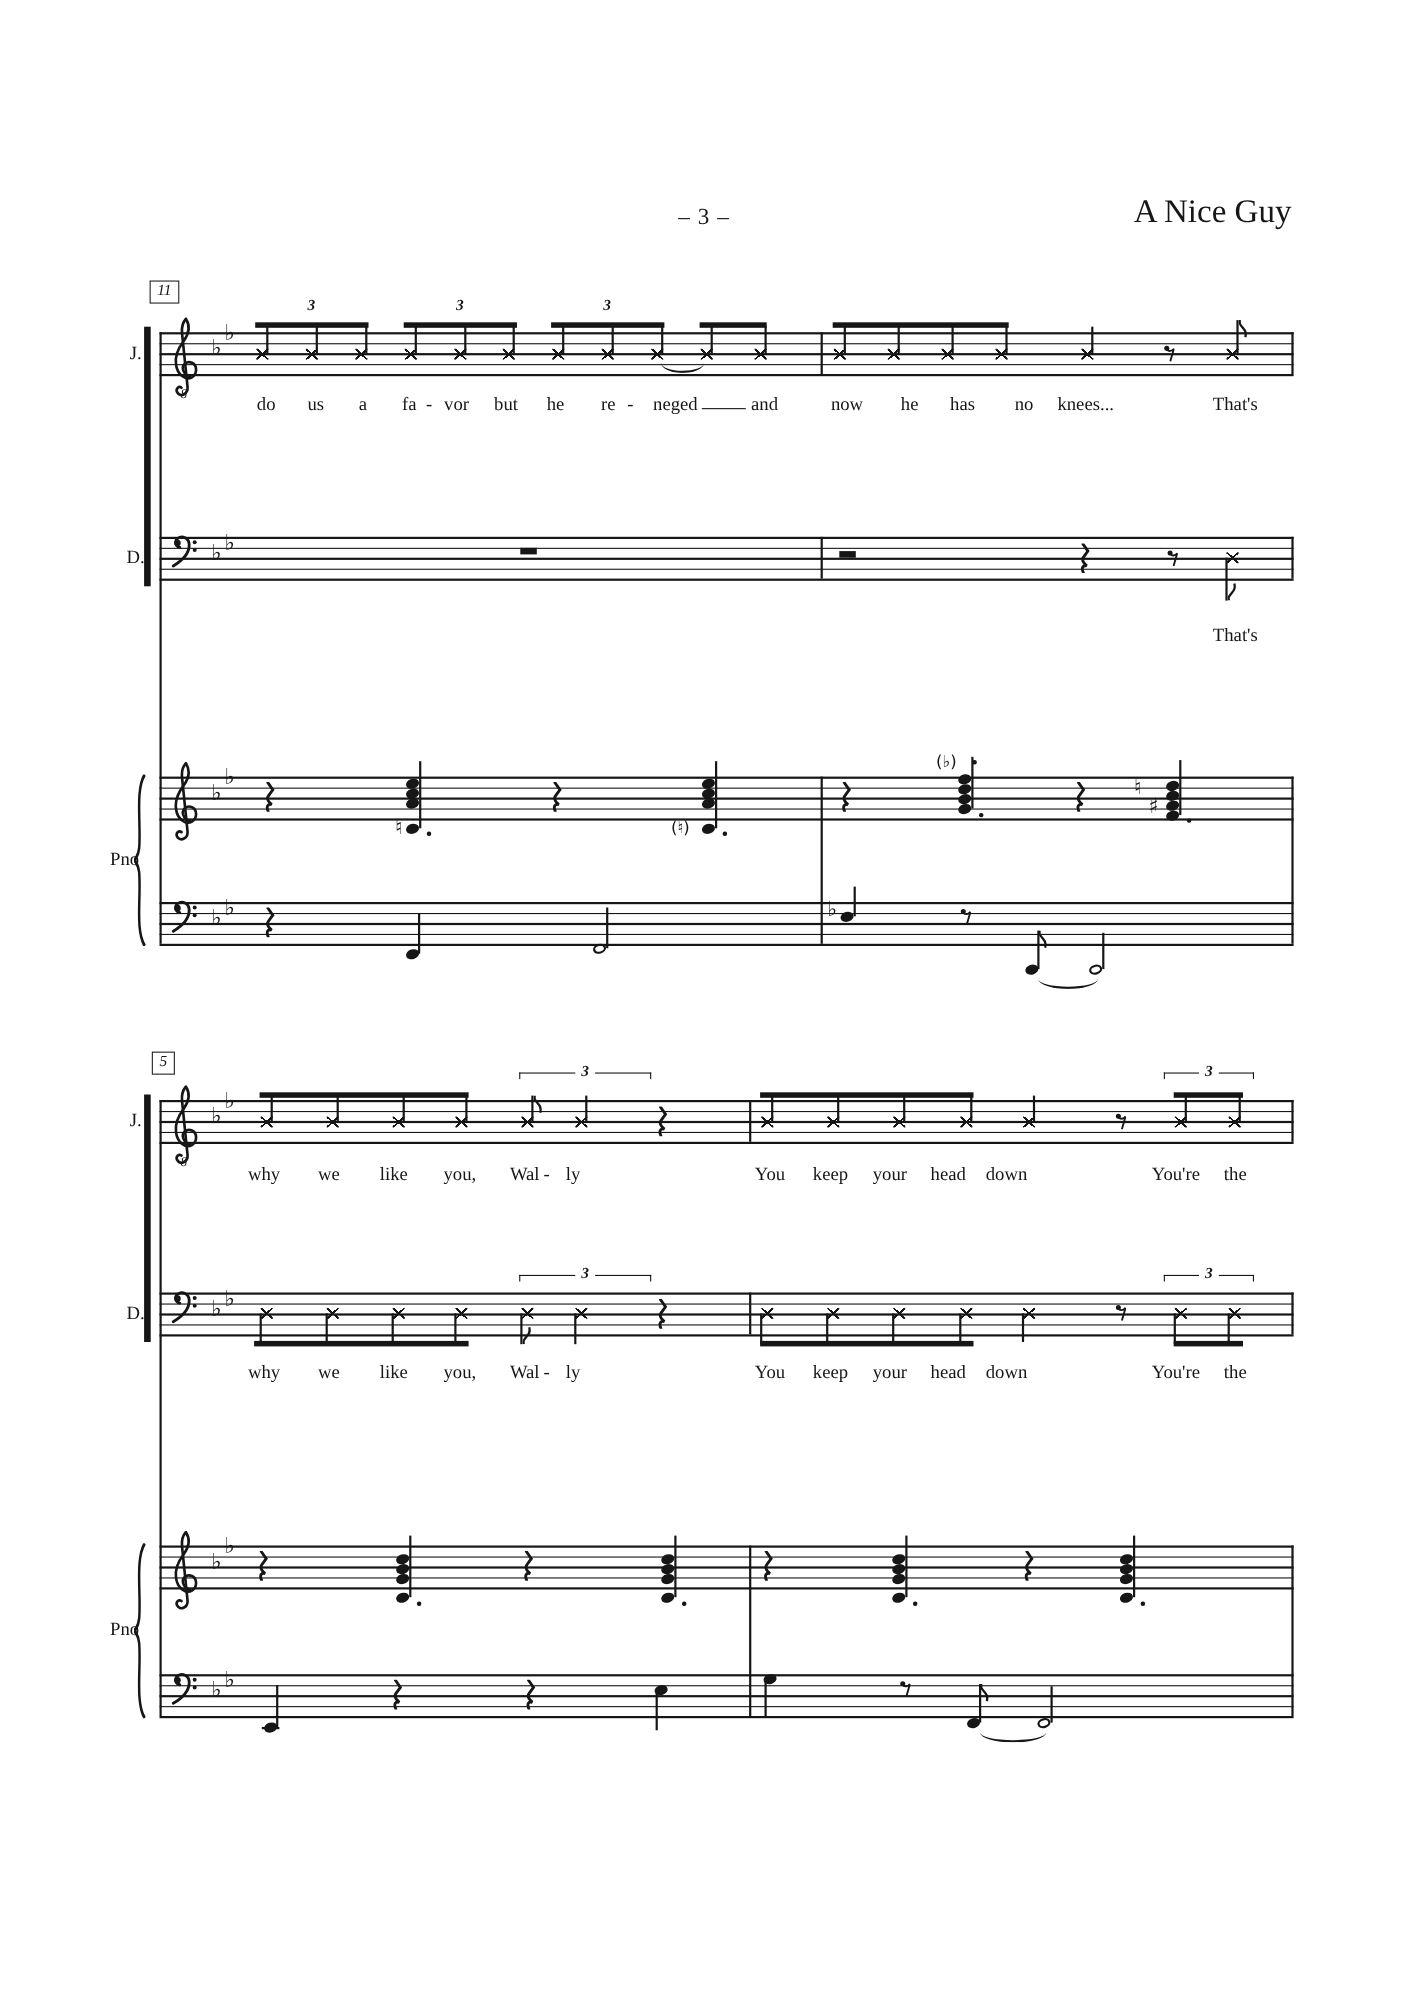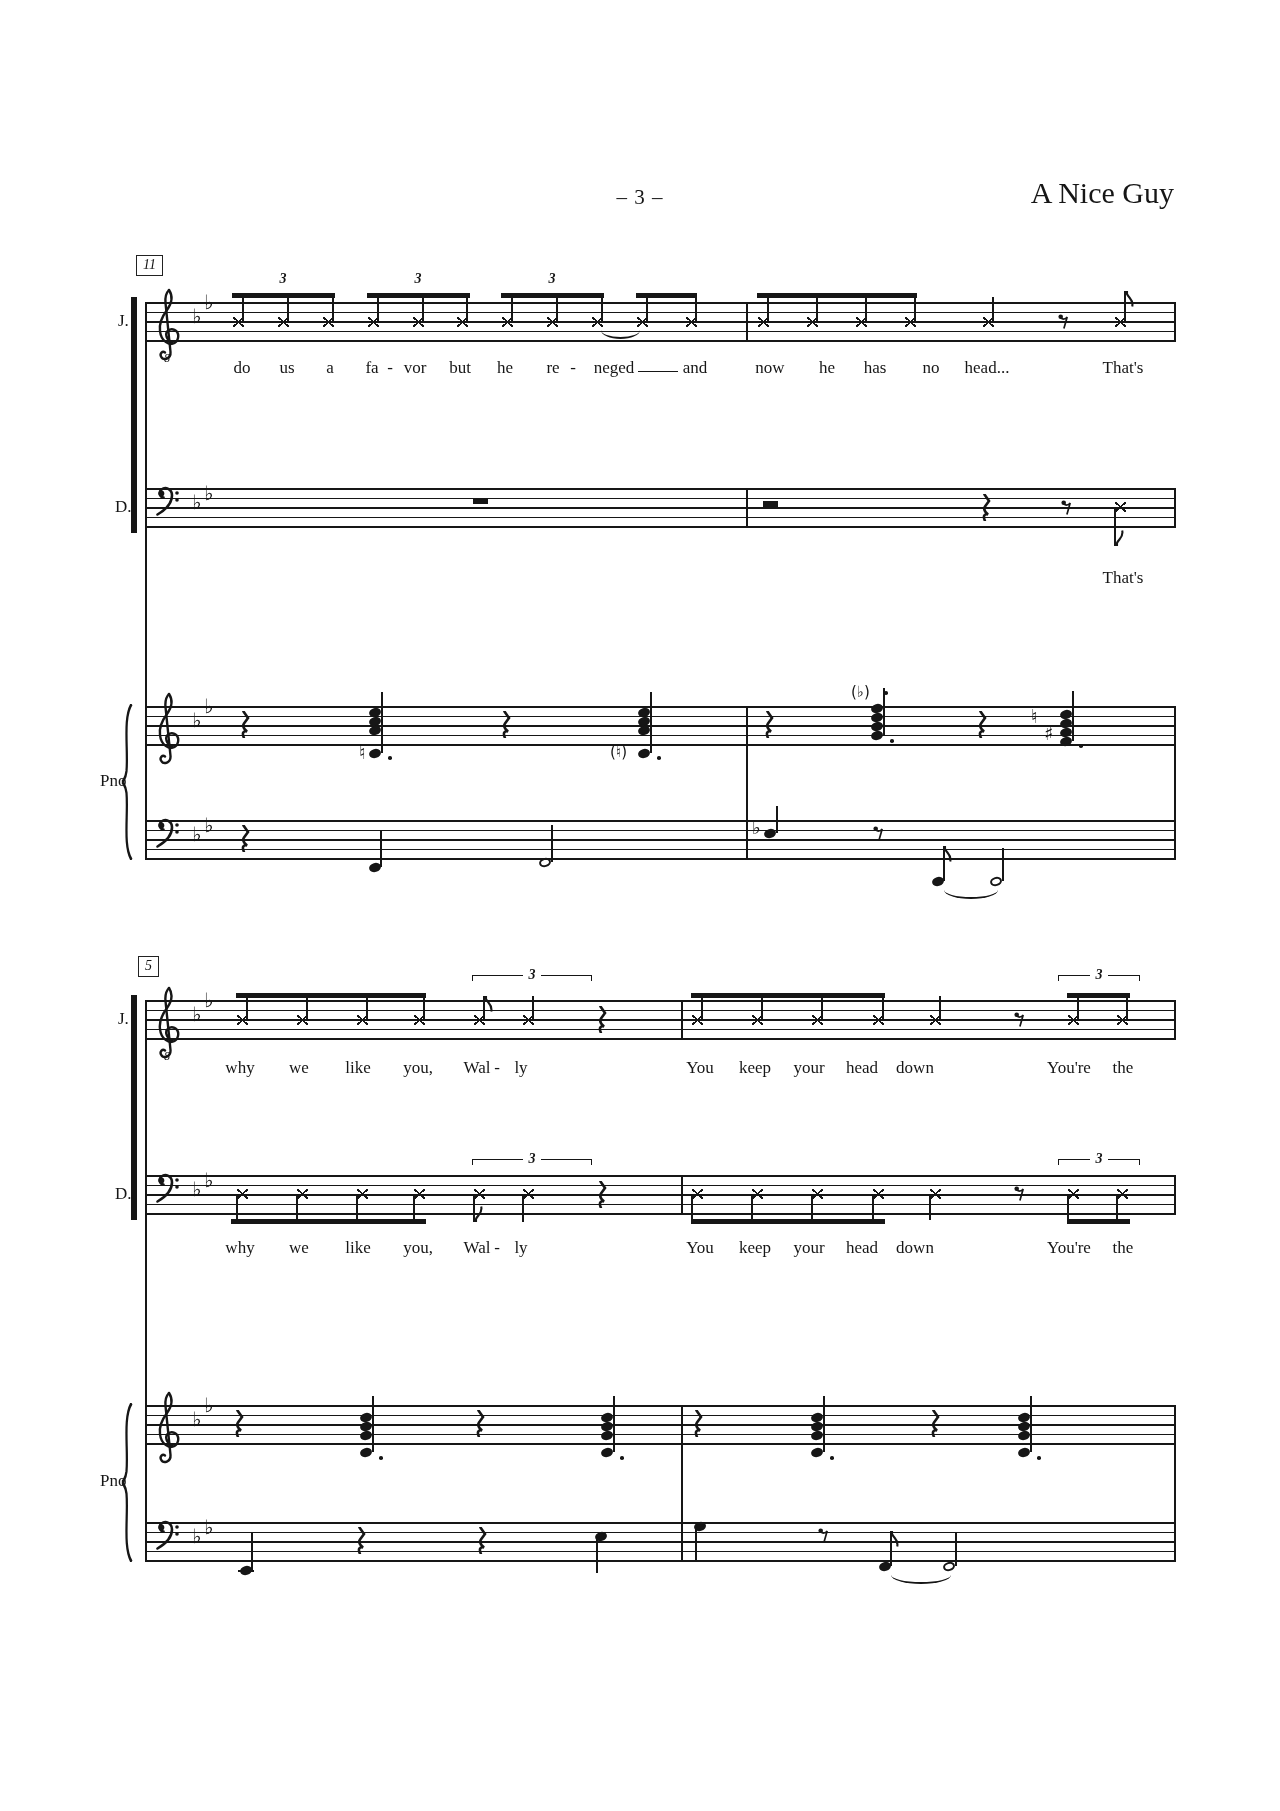--- a/index.html
+++ b/index.html
@@ -451,21 +451,21 @@
       <div style="position: absolute; left: 460px; top: 358px; font: 17px &quot;Liberation Serif&quot;, serif; transform: translateX(-50%); white-space: nowrap; color: rgb(22, 22, 22);">but</div>
       <div style="position: absolute; left: 505px; top: 358px; font: 17px &quot;Liberation Serif&quot;, serif; transform: translateX(-50%); white-space: nowrap; color: rgb(22, 22, 22);">he</div>
       <div style="position: absolute; left: 553px; top: 358px; font: 17px &quot;Liberation Serif&quot;, serif; transform: translateX(-50%); white-space: nowrap; color: rgb(22, 22, 22);">re</div>
       <div style="position: absolute; left: 573px; top: 358px; font: 17px &quot;Liberation Serif&quot;, serif; transform: translateX(-50%); white-space: nowrap; color: rgb(22, 22, 22);">-</div>
       <div style="position: absolute; left: 614px; top: 358px; font: 17px &quot;Liberation Serif&quot;, serif; transform: translateX(-50%); white-space: nowrap; color: rgb(22, 22, 22);">neged</div>
       <div style="position: absolute; left: 695px; top: 358px; font: 17px &quot;Liberation Serif&quot;, serif; transform: translateX(-50%); white-space: nowrap; color: rgb(22, 22, 22);">and</div>
       <div style="position: absolute; left: 770px; top: 358px; font: 17px &quot;Liberation Serif&quot;, serif; transform: translateX(-50%); white-space: nowrap; color: rgb(22, 22, 22);">now</div>
       <div style="position: absolute; left: 827px; top: 358px; font: 17px &quot;Liberation Serif&quot;, serif; transform: translateX(-50%); white-space: nowrap; color: rgb(22, 22, 22);">he</div>
       <div style="position: absolute; left: 875px; top: 358px; font: 17px &quot;Liberation Serif&quot;, serif; transform: translateX(-50%); white-space: nowrap; color: rgb(22, 22, 22);">has</div>
       <div style="position: absolute; left: 931px; top: 358px; font: 17px &quot;Liberation Serif&quot;, serif; transform: translateX(-50%); white-space: nowrap; color: rgb(22, 22, 22);">no</div>
-      <div style="position: absolute; left: 987px; top: 358px; font: 17px &quot;Liberation Serif&quot;, serif; transform: translateX(-50%); white-space: nowrap; color: rgb(22, 22, 22);">head...</div>
+      <div style="position: absolute; left: 987px; top: 358px; font: 17px &quot;Liberation Serif&quot;, serif; transform: translateX(-50%); white-space: nowrap; color: rgb(22, 22, 22);">knees...</div>
       <div style="position: absolute; left: 1123px; top: 358px; font: 17px &quot;Liberation Serif&quot;, serif; transform: translateX(-50%); white-space: nowrap; color: rgb(22, 22, 22);">That's</div>
       <div style="position: absolute; left: 1123px; top: 568px; font: 17px &quot;Liberation Serif&quot;, serif; transform: translateX(-50%); white-space: nowrap; color: rgb(22, 22, 22);">That's</div>
       <div style="position: absolute; left: 240px; top: 1058px; font: 17px &quot;Liberation Serif&quot;, serif; transform: translateX(-50%); white-space: nowrap; color: rgb(22, 22, 22);">why</div>
       <div style="position: absolute; left: 299px; top: 1058px; font: 17px &quot;Liberation Serif&quot;, serif; transform: translateX(-50%); white-space: nowrap; color: rgb(22, 22, 22);">we</div>
       <div style="position: absolute; left: 358px; top: 1058px; font: 17px &quot;Liberation Serif&quot;, serif; transform: translateX(-50%); white-space: nowrap; color: rgb(22, 22, 22);">like</div>
       <div style="position: absolute; left: 418px; top: 1058px; font: 17px &quot;Liberation Serif&quot;, serif; transform: translateX(-50%); white-space: nowrap; color: rgb(22, 22, 22);">you,</div>
       <div style="position: absolute; left: 477px; top: 1058px; font: 17px &quot;Liberation Serif&quot;, serif; transform: translateX(-50%); white-space: nowrap; color: rgb(22, 22, 22);">Wal</div>
       <div style="position: absolute; left: 497px; top: 1058px; font: 17px &quot;Liberation Serif&quot;, serif; transform: translateX(-50%); white-space: nowrap; color: rgb(22, 22, 22);">-</div>
       <div style="position: absolute; left: 521px; top: 1058px; font: 17px &quot;Liberation Serif&quot;, serif; transform: translateX(-50%); white-space: nowrap; color: rgb(22, 22, 22);">ly</div>
       <div style="position: absolute; left: 700px; top: 1058px; font: 17px &quot;Liberation Serif&quot;, serif; transform: translateX(-50%); white-space: nowrap; color: rgb(22, 22, 22);">You</div>

